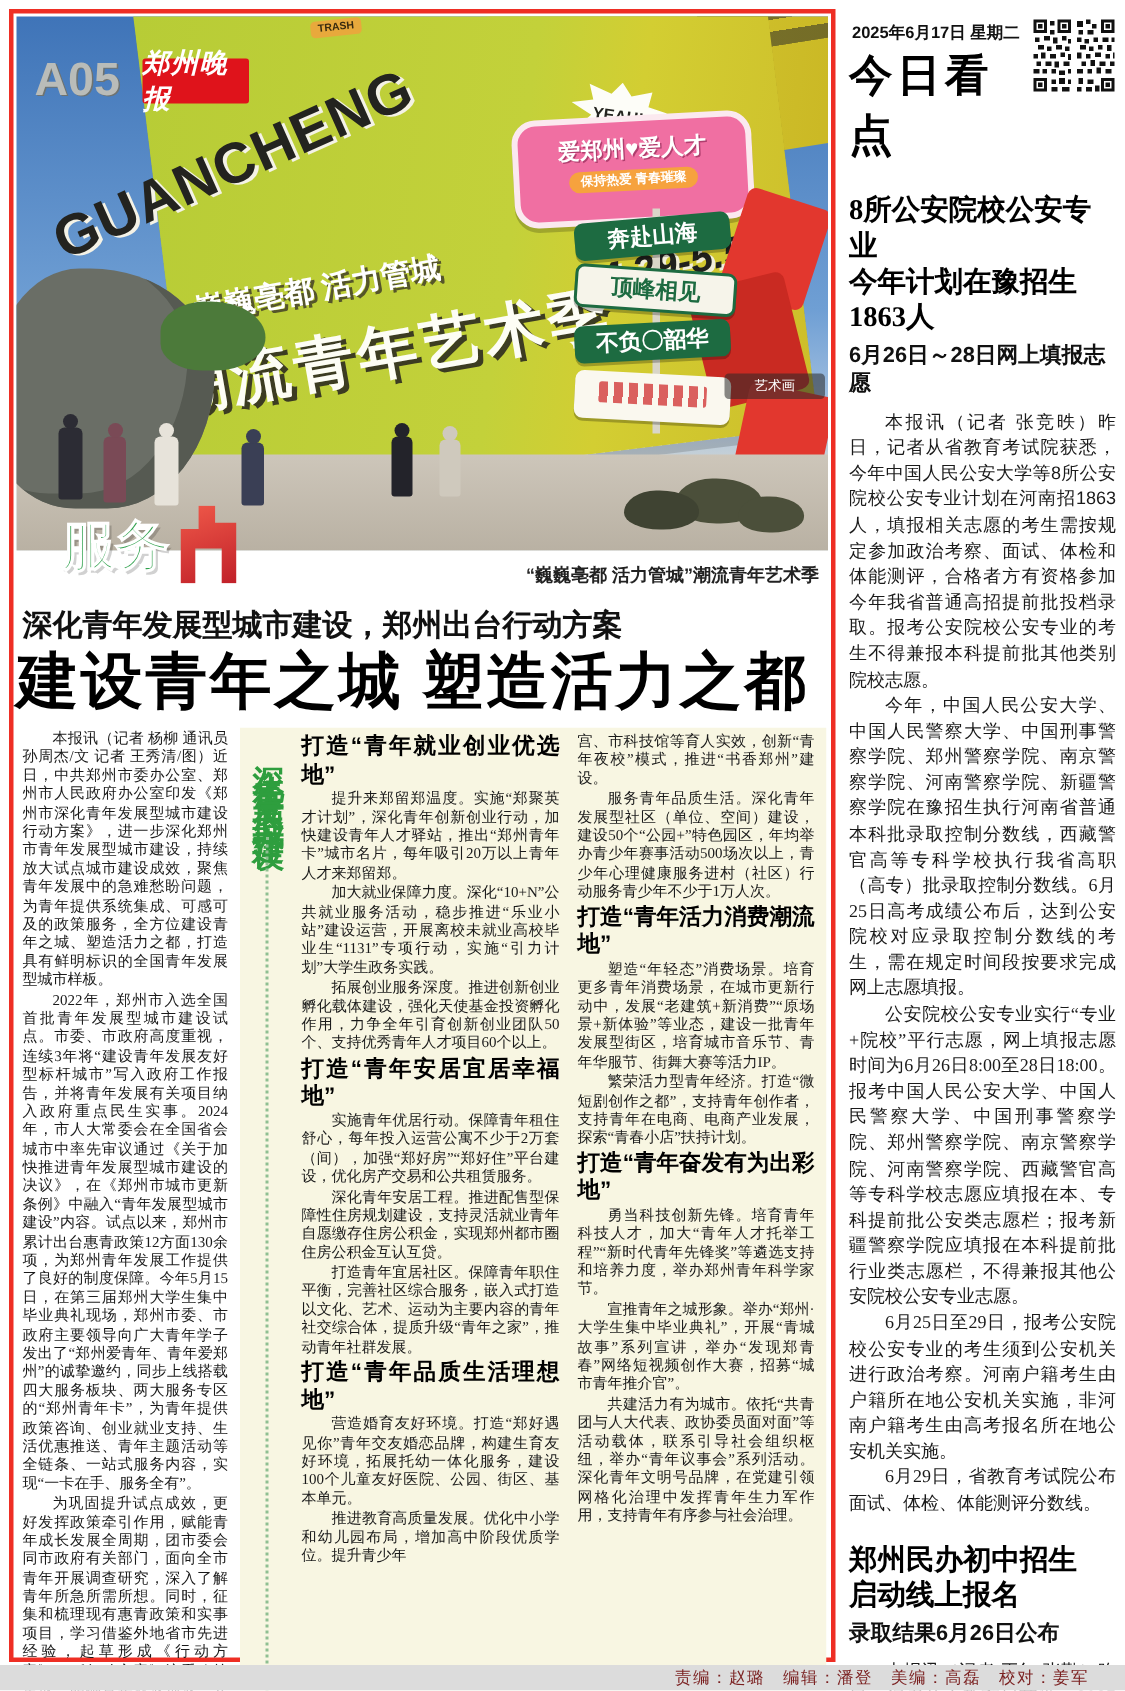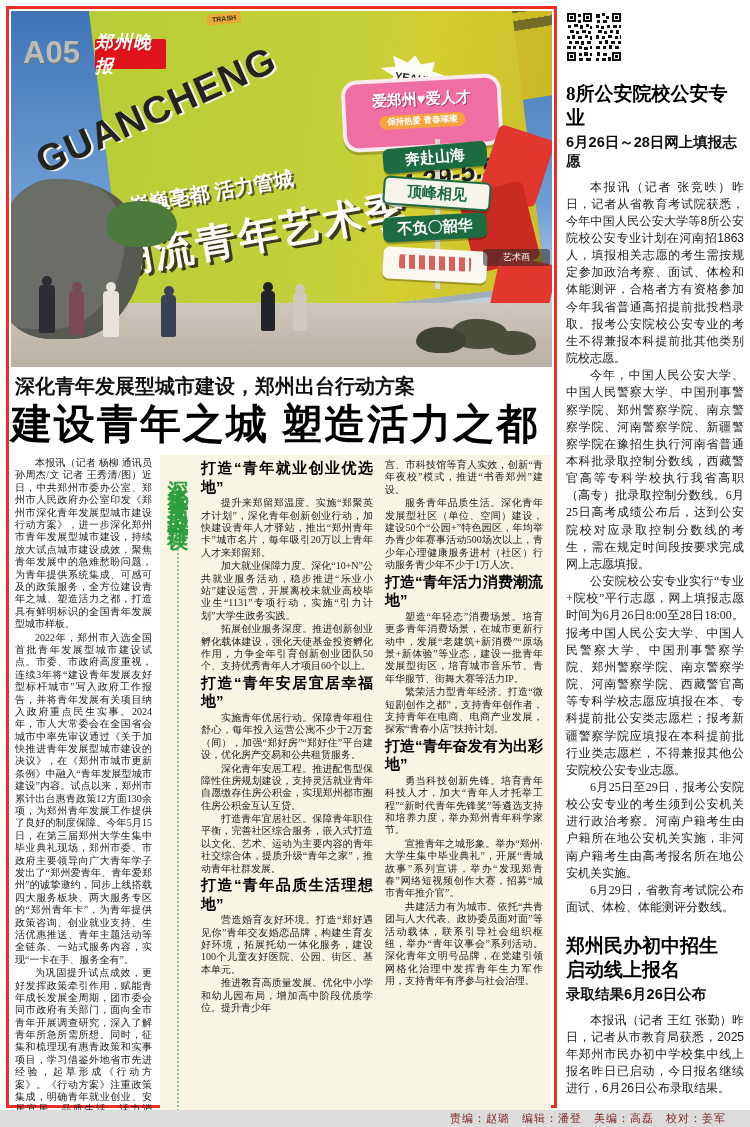--- a/index.html
+++ b/index.html
@@ -146,20 +146,27 @@
       <div class="person p4"></div>
       <div class="person p5"></div>
       <div class="person p6"></div>
       <div class="sandbag sb1"></div>
       <div class="sandbag sb2"></div>
       <div class="sandbag sb3"></div>
       <div class="pageno">A05</div>
       <div class="masthead">郑州晚报</div>
     </div>
 
+    <div class="caption-row">
+      <div class="badge">
+        <span class="badge-cn">服务</span>
+        <span class="badge-glyph"></span>
+      </div>
+      <div class="caption">“巍巍亳都 活力管城”潮流青年艺术季</div>
+    </div>
 
     <div class="kicker">深化青年发展型城市建设，郑州出台行动方案</div>
     <h1 class="headline">建设青年之城 塑造活力之都</h1>
 
     <div class="body-cols">
       <div class="col1 bodytext">
         <p>本报讯（记者 杨柳 通讯员 孙周杰/文 记者 王秀清/图）近日，中共郑州市委办公室、郑州市人民政府办公室印发《郑州市深化青年发展型城市建设行动方案》，进一步深化郑州市青年发展型城市建设，持续放大试点城市建设成效，聚焦青年发展中的急难愁盼问题，为青年提供系统集成、可感可及的政策服务，全方位建设青年之城、塑造活力之都，打造具有鲜明标识的全国青年发展型城市样板。</p>
         <p>2022年，郑州市入选全国首批青年发展型城市建设试点。市委、市政府高度重视，连续3年将“建设青年发展友好型标杆城市”写入政府工作报告，并将青年发展有关项目纳入政府重点民生实事。2024年，市人大常委会在全国省会城市中率先审议通过《关于加快推进青年发展型城市建设的决议》，在《郑州市城市更新条例》中融入“青年发展型城市建设”内容。试点以来，郑州市累计出台惠青政策12方面130余项，为郑州青年发展工作提供了良好的制度保障。今年5月15日，在第三届郑州大学生集中毕业典礼现场，郑州市委、市政府主要领导向广大青年学子发出了“郑州爱青年、青年爱郑州”的诚挚邀约，同步上线搭载四大服务板块、两大服务专区的“郑州青年卡”，为青年提供政策咨询、创业就业支持、生活优惠推送、青年主题活动等全链条、一站式服务内容，实现“一卡在手、服务全有”。</p>
         <p>为巩固提升试点成效，更好发挥政策牵引作用，赋能青年成长发展全周期，团市委会同市政府有关部门，面向全市青年开展调查研究，深入了解青年所急所需所想。同时，征集和梳理现有惠青政策和实事项目，学习借鉴外地省市先进经验，起草形成《行动方案》。《行动方案》注重政策集成，明确青年就业创业、安居宜居、品质生活、活力消费、活力参与等5个方面的15项措施。</p>
       </div>
@@ -191,20 +198,24 @@
           <p>勇当科技创新先锋。培育青年科技人才，加大“青年人才托举工程”“新时代青年先锋奖”等遴选支持和培养力度，举办郑州青年科学家节。</p>
           <p>宣推青年之城形象。举办“郑州·大学生集中毕业典礼”，开展“青城故事”系列宣讲，举办“发现郑青春”网络短视频创作大赛，招募“城市青年推介官”。</p>
           <p>共建活力有为城市。依托“共青团与人大代表、政协委员面对面”等活动载体，联系引导社会组织枢纽，举办“青年议事会”系列活动。深化青年文明号品牌，在党建引领网格化治理中发挥青年生力军作用，支持青年有序参与社会治理。</p>
         </div>
       </div>
     </div>
   </div>
 
   <aside class="sidebar">
     <div class="side-head">
+      <div class="side-head-left">
+        <div class="side-date">2025年6月17日 星期二</div>
+        <div class="today">今日看点</div>
+      </div>
       <div class="qr-wrap">
         <svg width="27" height="50" viewBox="0 0 27 50">
           <rect width="27" height="50" fill="#fff"></rect>
           <g fill="#111">
             <rect x="1" y="1" width="9" height="9"></rect>
               <rect x="3" y="3" width="5" height="5" fill="#fff"></rect>
               <rect x="4" y="4" width="3" height="3"></rect>
             <rect x="17" y="1" width="9" height="9"></rect>
               <rect x="19" y="3" width="5" height="5" fill="#fff"></rect>
               <rect x="20" y="4" width="3" height="3"></rect>
@@ -284,20 +295,21 @@
               <rect x="1" y="46" width="3" height="3"></rect>
               <rect x="7" y="46" width="4" height="3"></rect>
               <rect x="13" y="45" width="3" height="4"></rect>
           </g>
         </svg>
       </div>
     </div>
 
     <article class="side-article">
       <div class="side-hl">8所公安院校公安专业</div>
+      <div class="side-hl">今年计划在豫招生1863人</div>
       <div class="side-sub">6月26日～28日网上填报志愿</div>
       <div class="side-body">
         <p class="lead">本报讯（记者 张竞昳）昨日，记者从省教育考试院获悉，今年中国人民公安大学等8所公安院校公安专业计划在河南招1863人，填报相关志愿的考生需按规定参加政治考察、面试、体检和体能测评，合格者方有资格参加今年我省普通高招提前批投档录取。报考公安院校公安专业的考生不得兼报本科提前批其他类别院校志愿。</p>
         <p>今年，中国人民公安大学、中国人民警察大学、中国刑事警察学院、郑州警察学院、南京警察学院、河南警察学院、新疆警察学院在豫招生执行河南省普通本科批录取控制分数线，西藏警官高等专科学校执行我省高职（高专）批录取控制分数线。6月25日高考成绩公布后，达到公安院校对应录取控制分数线的考生，需在规定时间段按要求完成网上志愿填报。</p>
         <p>公安院校公安专业实行“专业+院校”平行志愿，网上填报志愿时间为6月26日8:00至28日18:00。报考中国人民公安大学、中国人民警察大学、中国刑事警察学院、郑州警察学院、南京警察学院、河南警察学院、西藏警官高等专科学校志愿应填报在本、专科提前批公安类志愿栏；报考新疆警察学院应填报在本科提前批行业类志愿栏，不得兼报其他公安院校公安专业志愿。</p>
         <p>6月25日至29日，报考公安院校公安专业的考生须到公安机关进行政治考察。河南户籍考生由户籍所在地公安机关实施，非河南户籍考生由高考报名所在地公安机关实施。</p>
         <p>6月29日，省教育考试院公布面试、体检、体能测评分数线。</p>
       </div>
     </article>
 

